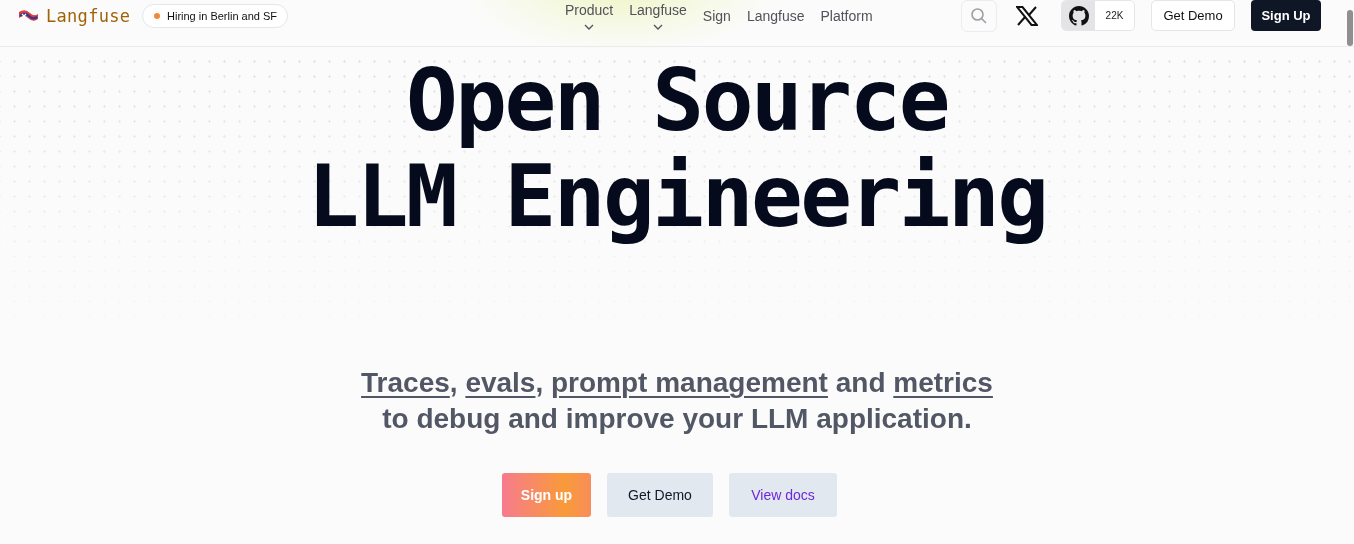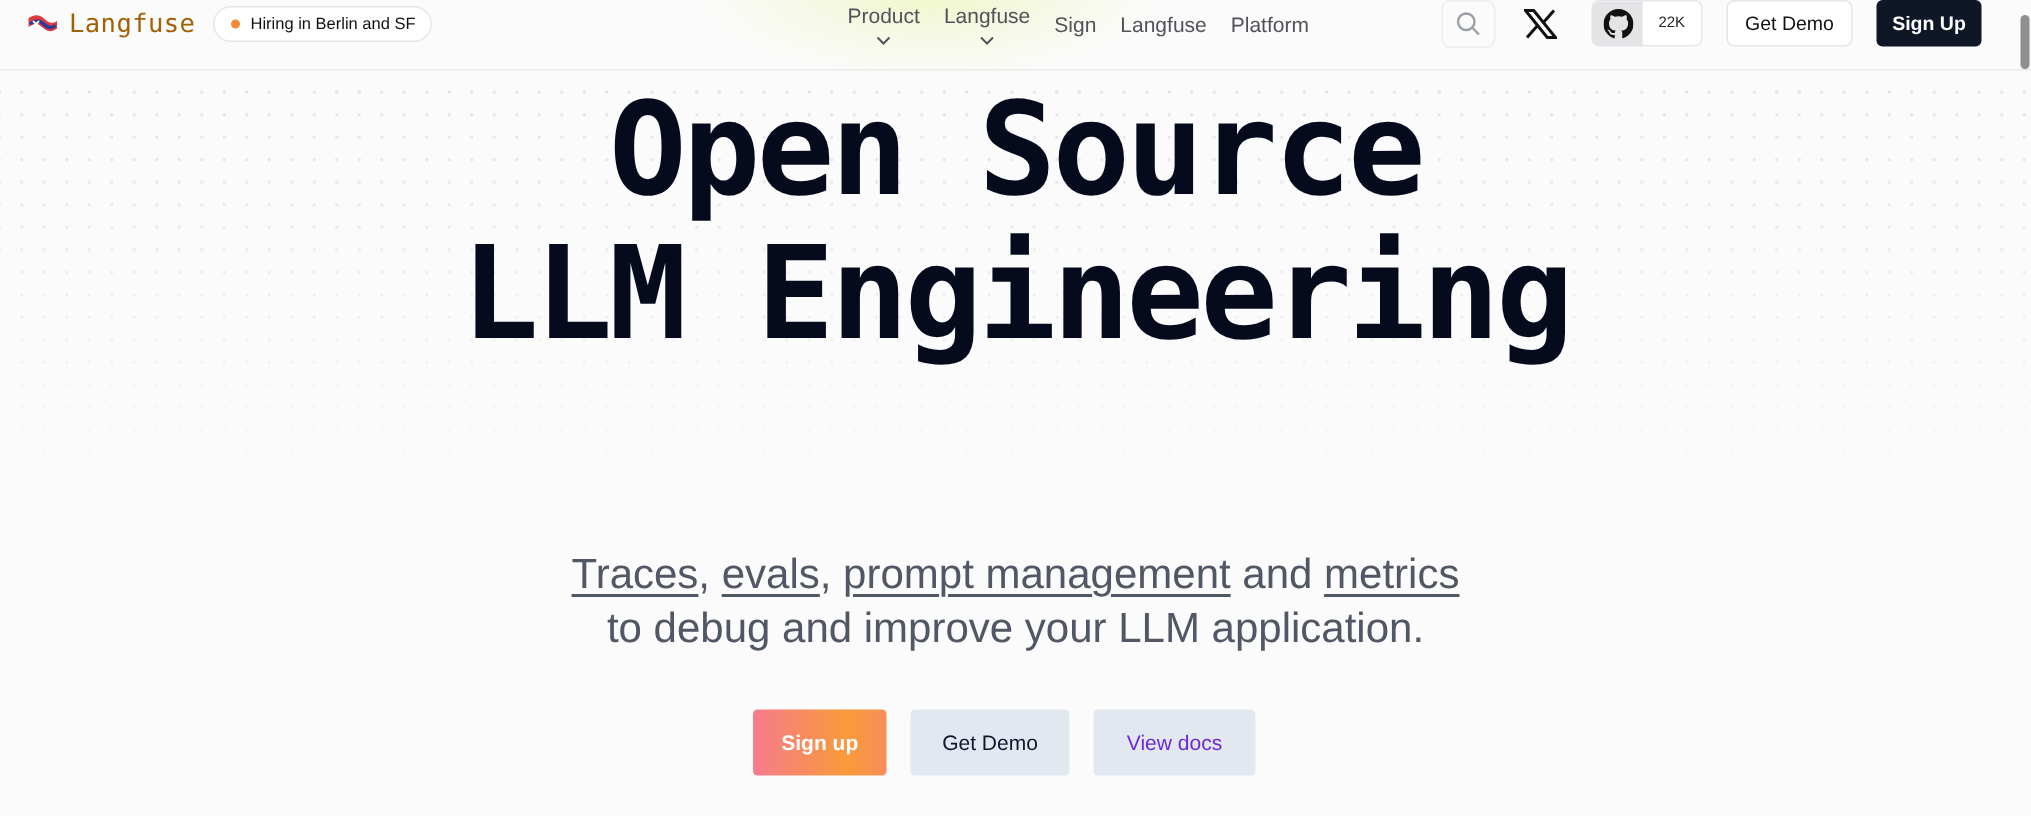--- a/index.html
+++ b/index.html
@@ -92,21 +92,21 @@
       position: absolute; left: 0; top: 52px; width: 1354px;
       text-align: center;
       font-family: "DejaVu Sans Mono", "Liberation Mono", monospace;
       font-weight: bold; font-size: 86px; line-height: 96px;
       color: #050b1c; letter-spacing: -2.5px;
     }
     .headline div { white-space: nowrap; }
     .sub {
       position: absolute; left: 0; top: 365px; width: 1354px;
       text-align: center; font-size: 28px; line-height: 36px;
-      color: #525765; font-weight: 400;
+      color: #525765; font-weight: 700;
     }
     .sub a { color: #525765; text-decoration: underline; text-decoration-thickness: 2px; text-underline-offset: 4px; }
     .cta { position: absolute; top: 473px; height: 44px; border-radius: 3px;
       display: flex; align-items: center; justify-content: center;
       font-size: 14px; cursor: pointer; }
     .cta-signup {
       left: 502px; width: 89px; color: #fff; font-weight: 600;
       background: linear-gradient(90deg, #f67b8d 0%, #f99a3a 70%, #f88d5a 100%);
     }
     .cta-demo { left: 607px; width: 106px; background: #e2e8f0; color: #0f172a; }

